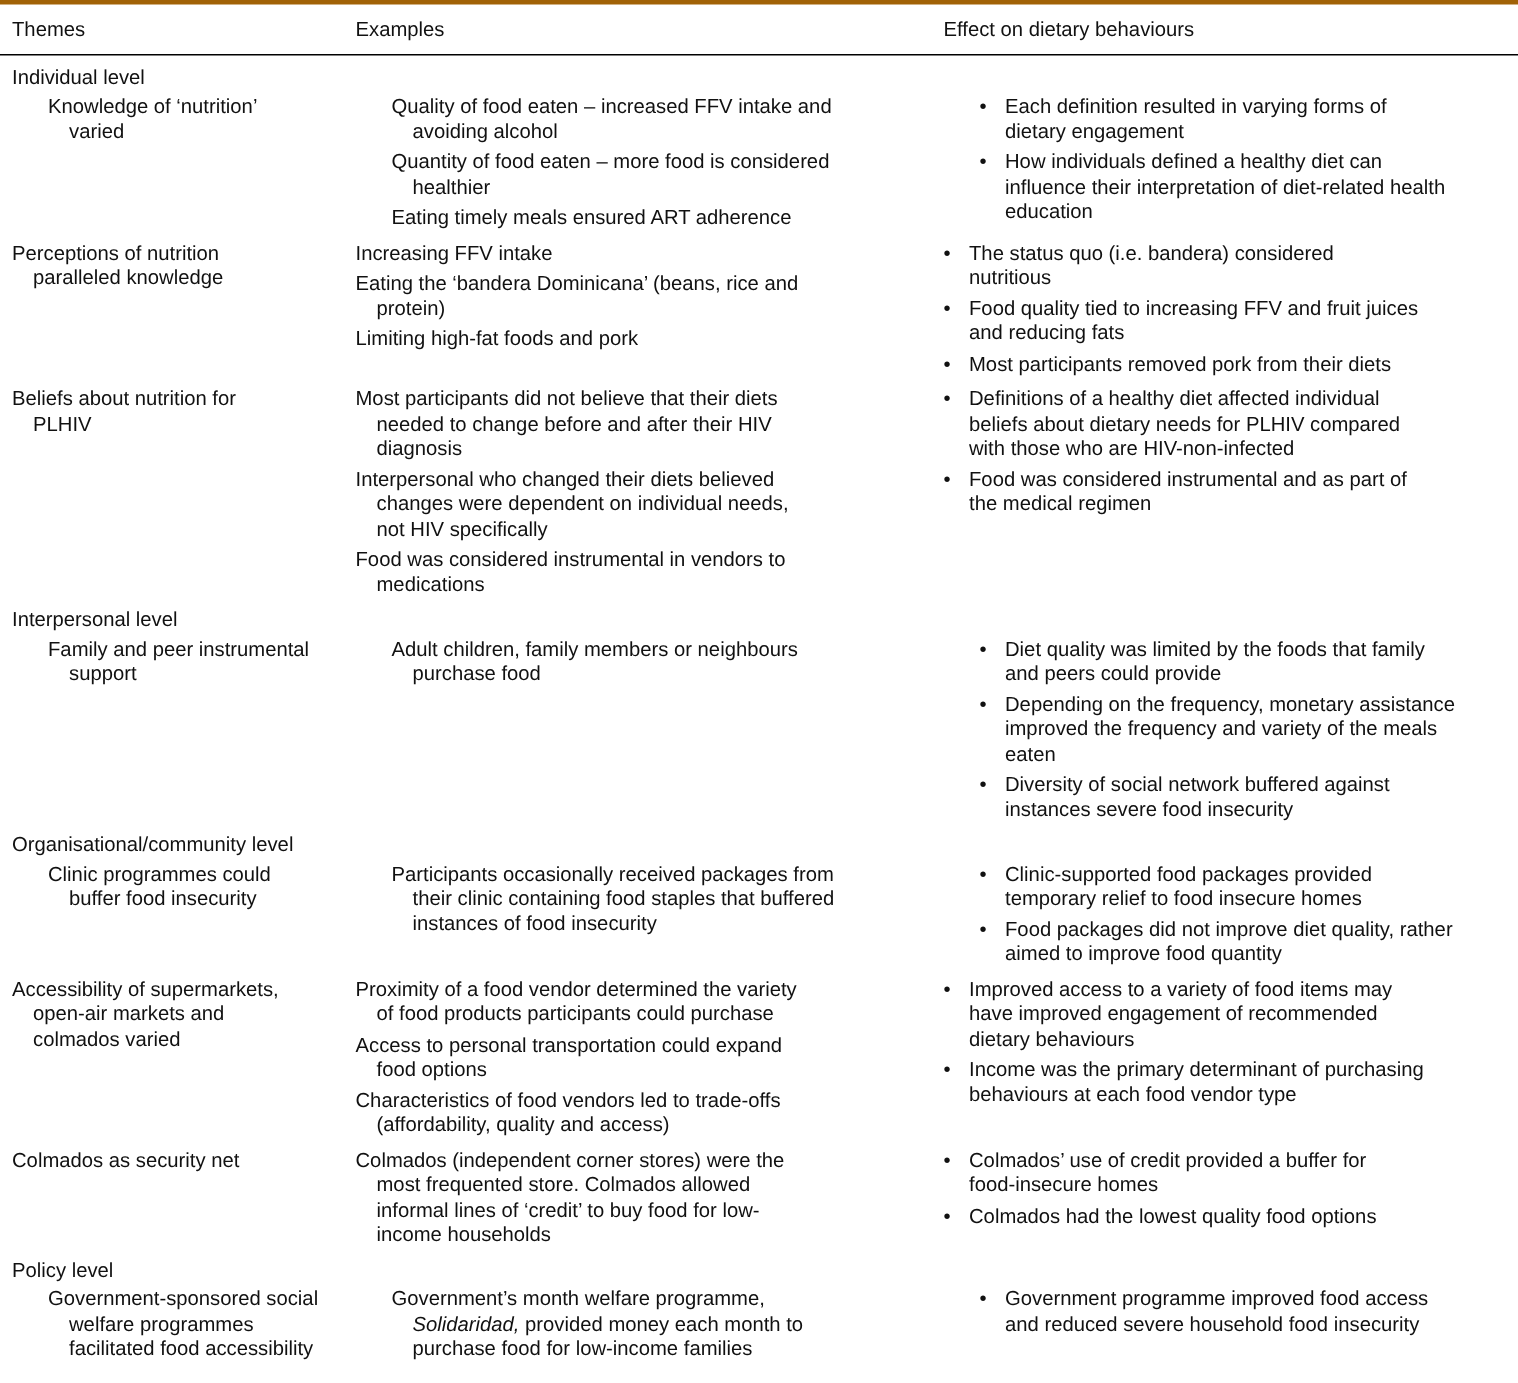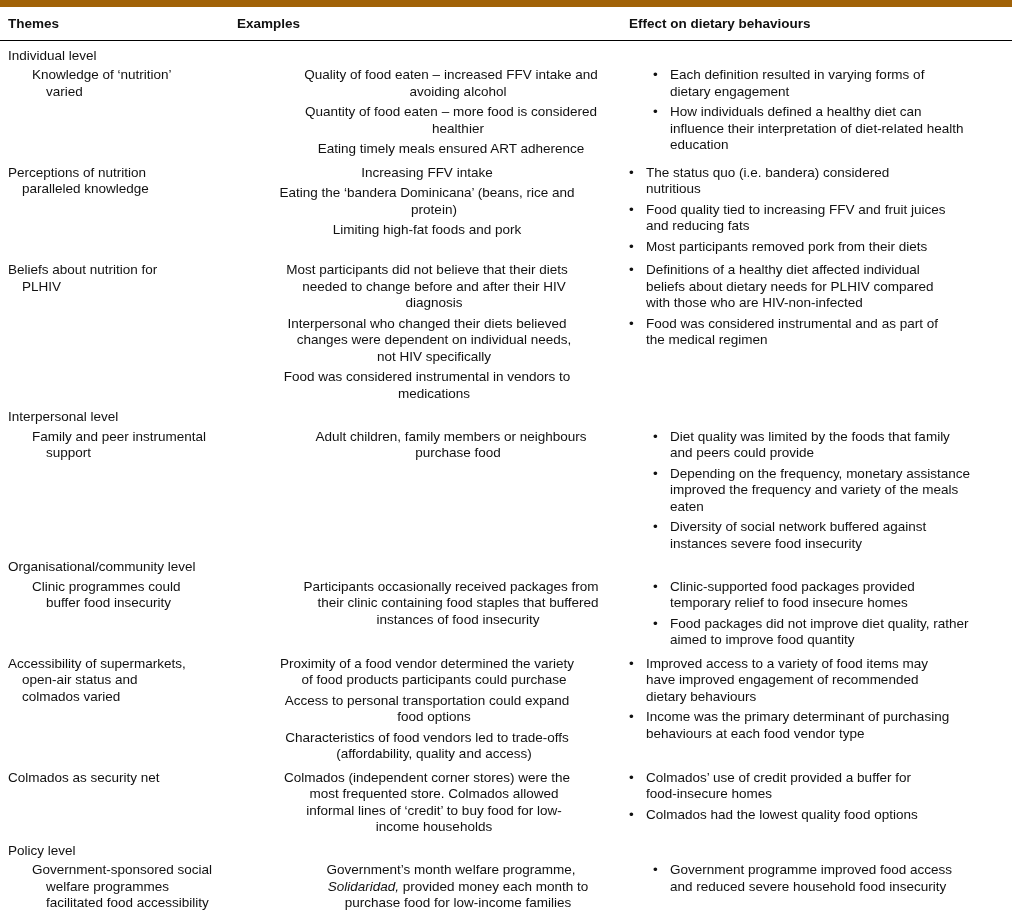--- a/index.html
+++ b/index.html
@@ -17,44 +17,43 @@
     font-size: 13.5px;
     line-height: 16.5px;
     display: flex;
     flex-direction: column;
     padding-bottom: 9px;
     overflow: hidden;
   }
   .thead {
     display: grid;
     grid-template-columns: 229px 388px 1fr;
-    border-top: 7px solid #a16207;
+    border-top: 3px solid #a16207;
     border-bottom: 1.5px solid #000;
     padding: 9px 4px 7px 8px;
-    font-weight: bold;
   }
   .thead .hcell3 { padding-left: 4px; }
   .tbody {
     flex: 1;
     border-bottom: 3px solid #000;
     padding: 7px 4px 28px 8px;
   }
   .section { margin-top: 7px; }
   .section:first-child { margin-top: 0; }
   .section-label { white-space: nowrap; }
   .row {
     display: grid;
     grid-template-columns: 229px 388px 1fr;
     margin-top: 7px;
   }
   .section-label + .row { margin-top: 3px; margin-left: 24px; }
   .theme-cell { padding-left: 14px; padding-right: 10px; }
   .theme-cell .line.first { text-indent: -14px; }
   .examples-cell { padding-right: 8px; }
-  .ex-item { padding-left: 14px; text-align: center; }
+  .ex-item { padding-left: 14px; }
   .ex-item + .ex-item { margin-top: 4px; }
   .ex-item .line.first { text-indent: -14px; }
   .effects-cell { padding-left: 4px; }
   .fx-item { padding-left: 17px; }
   .fx-item + .fx-item { margin-top: 4px; }
   .fx-item .line.first { text-indent: -17px; }
   .blt {
     display: inline-block;
     width: 17px;
     text-indent: 0;
@@ -219,21 +218,21 @@
             </div>
             <div class="fx-item">
               <div class="line first"><div class="blt">•</div>Food packages did not improve diet quality, rather</div>
               <div class="line">aimed to improve food quantity</div>
             </div>
           </div>
         </div>
         <div class="row">
           <div class="theme-cell">
             <div class="line first">Accessibility of supermarkets,</div>
-            <div class="line">open-air status and</div>
+            <div class="line">open-air markets and</div>
             <div class="line">colmados varied</div>
           </div>
           <div class="examples-cell">
             <div class="ex-item">
               <div class="line first">Proximity of a food vendor determined the variety</div>
               <div class="line">of food products participants could purchase</div>
             </div>
             <div class="ex-item">
               <div class="line first">Access to personal transportation could expand</div>
               <div class="line">food options</div>

